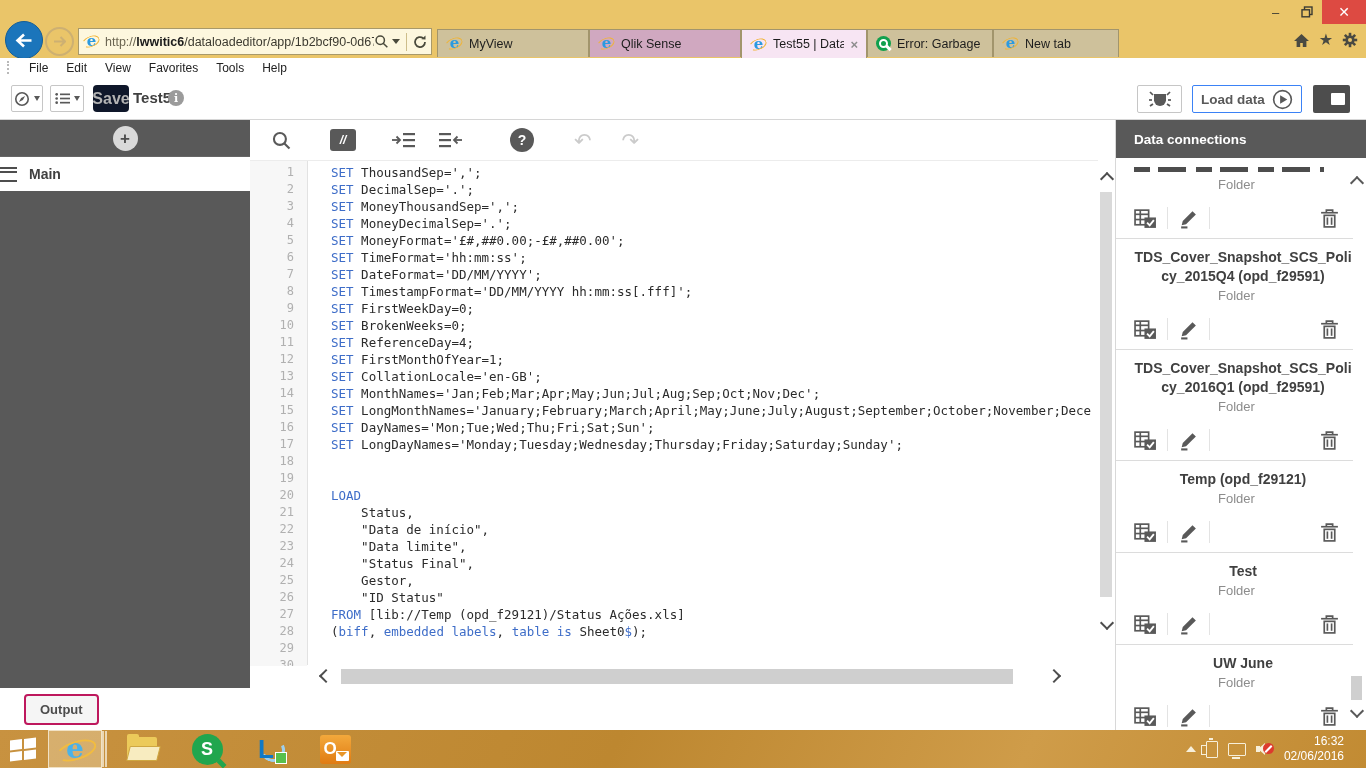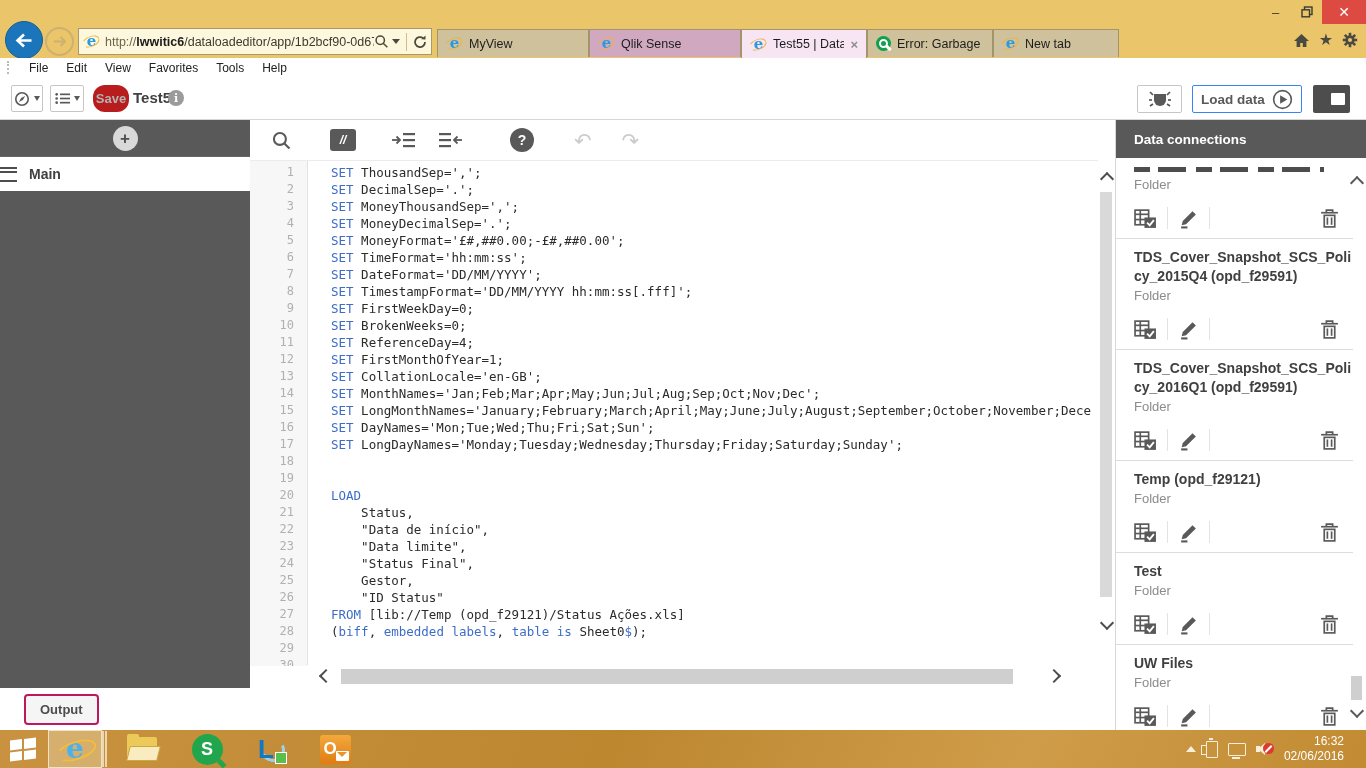--- a/index.html
+++ b/index.html
@@ -36,21 +36,21 @@
   .browser-icons{position:absolute;right:8px;top:32px;display:flex;gap:9px;align-items:center;}
   .bi{color:#4a4a42;font-size:16px;line-height:1;}
   
   .menubar{position:absolute;left:0;top:58px;width:1366px;height:19px;background:#fff;display:flex;align-items:center;font-size:12px;color:#222;}
   .menugrip{width:3px;height:13px;border-left:2px dotted #b9b9b9;margin:0 8px 0 7px;}
   .menubar .mi{padding:0 9px;}
   
   .qlikbar{position:absolute;left:0;top:77px;width:1366px;height:43px;background:#fff;border-bottom:1px solid #d6d6d6;box-sizing:border-box;}
   .qbtn{position:absolute;top:8px;height:27px;border:1px solid #c6c6c6;border-radius:2px;background:#fff;display:flex;align-items:center;justify-content:center;gap:4px;box-sizing:border-box;}
   .qbtn .caret-down{border-top-color:#595959;border-left-width:3.5px;border-right-width:3.5px;}
-  .save-btn{position:absolute;left:93px;top:8px;width:36px;height:27px;background:#b91c1c;border-radius:12px;border:none;font-size:13px;font-weight:bold;color:#b3b3b3;display:flex;align-items:center;justify-content:center;}
+  .save-btn{position:absolute;left:93px;top:8px;width:36px;height:27px;background:#0f172a;border-radius:4px;border:none;font-size:16px;font-weight:bold;color:#b3b3b3;display:flex;align-items:center;justify-content:center;}
   .app-title{position:absolute;left:133px;top:12px;font-size:15px;font-weight:bold;color:#404040;}
   .info-dot{position:absolute;left:168px;top:13px;width:16px;height:16px;border-radius:50%;background:#9b9b9b;color:#fff;font-size:11px;font-weight:bold;display:flex;align-items:center;justify-content:center;font-family:"DejaVu Serif",serif;}
   .loaddata-btn{position:absolute;left:1192px;top:8px;width:110px;height:28px;border:1px solid #3b82f6;border-radius:2px;background:#fff;display:flex;align-items:center;justify-content:center;gap:7px;font-size:13.5px;font-weight:bold;color:#595959;box-sizing:border-box;}
   .toggle-btn{position:absolute;left:1313px;top:8px;width:37px;height:28px;background:#4d4d4d;border-radius:2px;display:flex;align-items:center;justify-content:flex-end;padding-right:5px;box-sizing:border-box;}
   .toggle-btn .pane{width:14px;height:12px;background:#fff;border-radius:1px;}
   
   .sidebar{position:absolute;left:0;top:120px;width:250px;height:568px;background:#595959;}
   .sb-head{position:absolute;left:0;top:0;width:250px;height:37px;display:flex;align-items:center;justify-content:center;border-bottom:1px solid #666;box-sizing:border-box;}
   .plus-circle{width:25px;height:25px;border-radius:50%;background:#d9d9d9;color:#4d4d4d;font-size:17px;font-weight:bold;display:flex;align-items:center;justify-content:center;line-height:1;}
   .sb-main-row{position:absolute;left:0;top:37px;width:250px;height:34px;background:#fff;display:flex;align-items:center;padding-left:0;box-sizing:border-box;gap:12px;}
@@ -80,21 +80,21 @@
   .chev.left{transform:rotate(135deg);} .chev.right{transform:rotate(-45deg);}
   .vscroll{position:absolute;left:848px;top:40px;width:17px;height:505px;background:#fff;}
   .vscroll .arr-up{position:absolute;left:4px;top:14px;}
   .vscroll .thumb{position:absolute;left:2px;top:32px;width:12px;height:405px;background:#d9d9d9;}
   .vscroll .arr-dn{position:absolute;left:4px;top:458px;}
   .hscroll{position:absolute;left:57px;top:545px;width:808px;height:22px;background:#fff;display:flex;align-items:center;}
   .hscroll .arr-l{margin-left:14px;}
   .hscroll .thumb{margin-left:10px;width:672px;height:15px;background:#cfcfcf;}
   .hscroll .arr-r{margin-left:36px;}
   
-  .panel{position:absolute;left:1115px;top:120px;width:251px;height:610px;background:#fff;border-left:1px solid #d8d8d8;box-sizing:border-box;overflow:hidden;}
+  .panel{position:absolute;left:1115px;top:120px;width:251px;height:610px;background:#fff;border-left:1px solid #d8d8d8;box-sizing:border-box;overflow:hidden;text-align:center;}
   .panel-head{height:38px;background:#595959;color:#fff;font-size:13.5px;font-weight:bold;display:flex;align-items:center;padding-left:18px;}
   .conn-list{position:absolute;left:0;top:38px;width:237px;}
   .conn-item{padding:9px 14px 7px 18px;border-bottom:1px solid #dcdcdc;}
   .conn-title{font-size:14px;font-weight:bold;color:#404040;line-height:19px;word-break:break-all;width:218px;}
   .conn-sliver{width:190px;height:5px;margin:0 0 5px 0;background:repeating-linear-gradient(90deg,#4d4d4d 0 16px,transparent 16px 24px,#4d4d4d 24px 52px,transparent 52px 62px);}
   .conn-type{font-size:13px;color:#8c8c8c;margin-top:2px;}
   .conn-actions{display:flex;align-items:center;margin-top:13px;height:26px;}
   .act-sep{width:1px;height:22px;background:#e3e3e3;margin:0 10px;}
   .act-spacer{flex:1;}
   .panel-scroll{position:absolute;right:2px;top:120px;width:14px;height:610px;}
@@ -652,21 +652,21 @@
                 <line x1="1" y1="4.5" x2="17" y2="4.5"></line>
                 <path d="M6 4.5 V2 h6 v2.5"></path>
                 <rect x="4" y="7" width="10" height="11"></rect>
                 <line x1="7" y1="9" x2="7" y2="16"></line>
                 <line x1="11" y1="9" x2="11" y2="16"></line>
               </g>
             </svg>
           </div>
         </div>
         <div class="conn-item">
-          <div class="conn-title">UW Files</div>
+          <div class="conn-title">UW June</div>
           <div class="conn-type">Folder</div>
           <div class="conn-actions">
             <svg width="23" height="21" viewBox="0 0 22 20">
               <g stroke="#595959" stroke-width="1.6" fill="none">
                 <rect x="1" y="2" width="13" height="14"></rect>
                 <line x1="1" y1="6" x2="14" y2="6"></line>
                 <line x1="6" y1="2" x2="6" y2="16"></line>
                 <line x1="1" y1="11" x2="14" y2="11"></line>
               </g>
               <rect x="10" y="9" width="11" height="10" fill="#595959"></rect>

